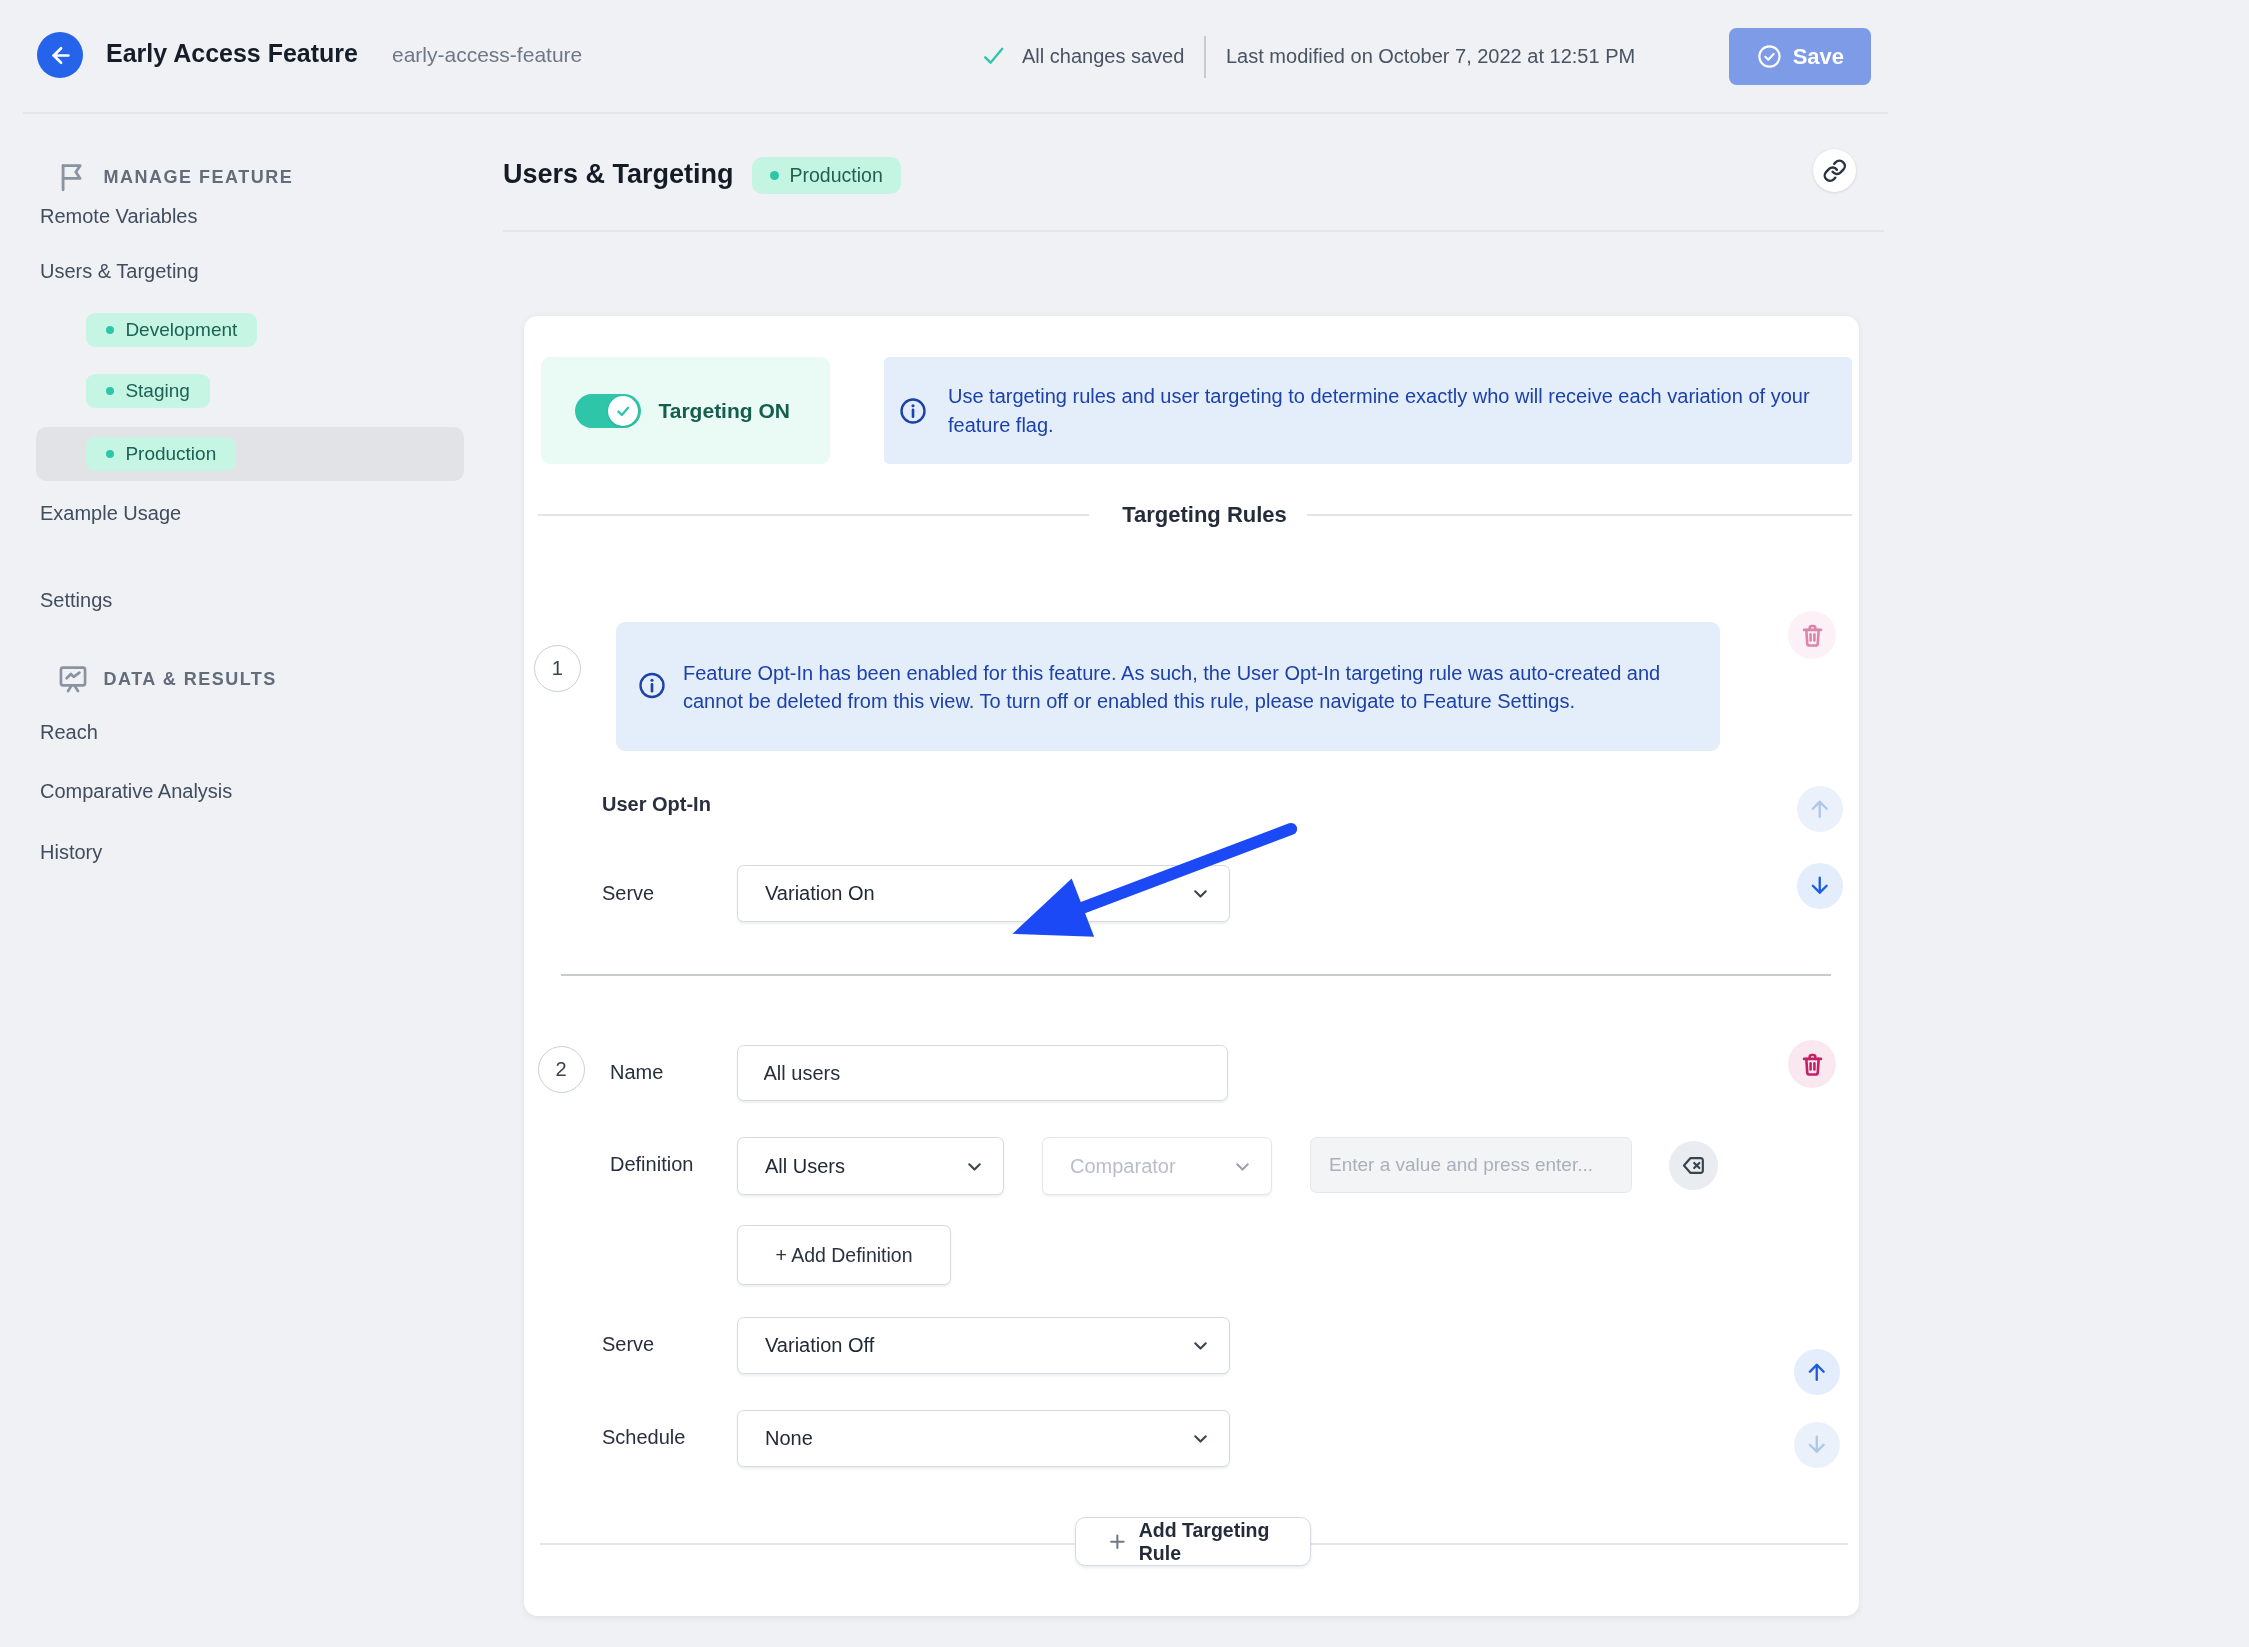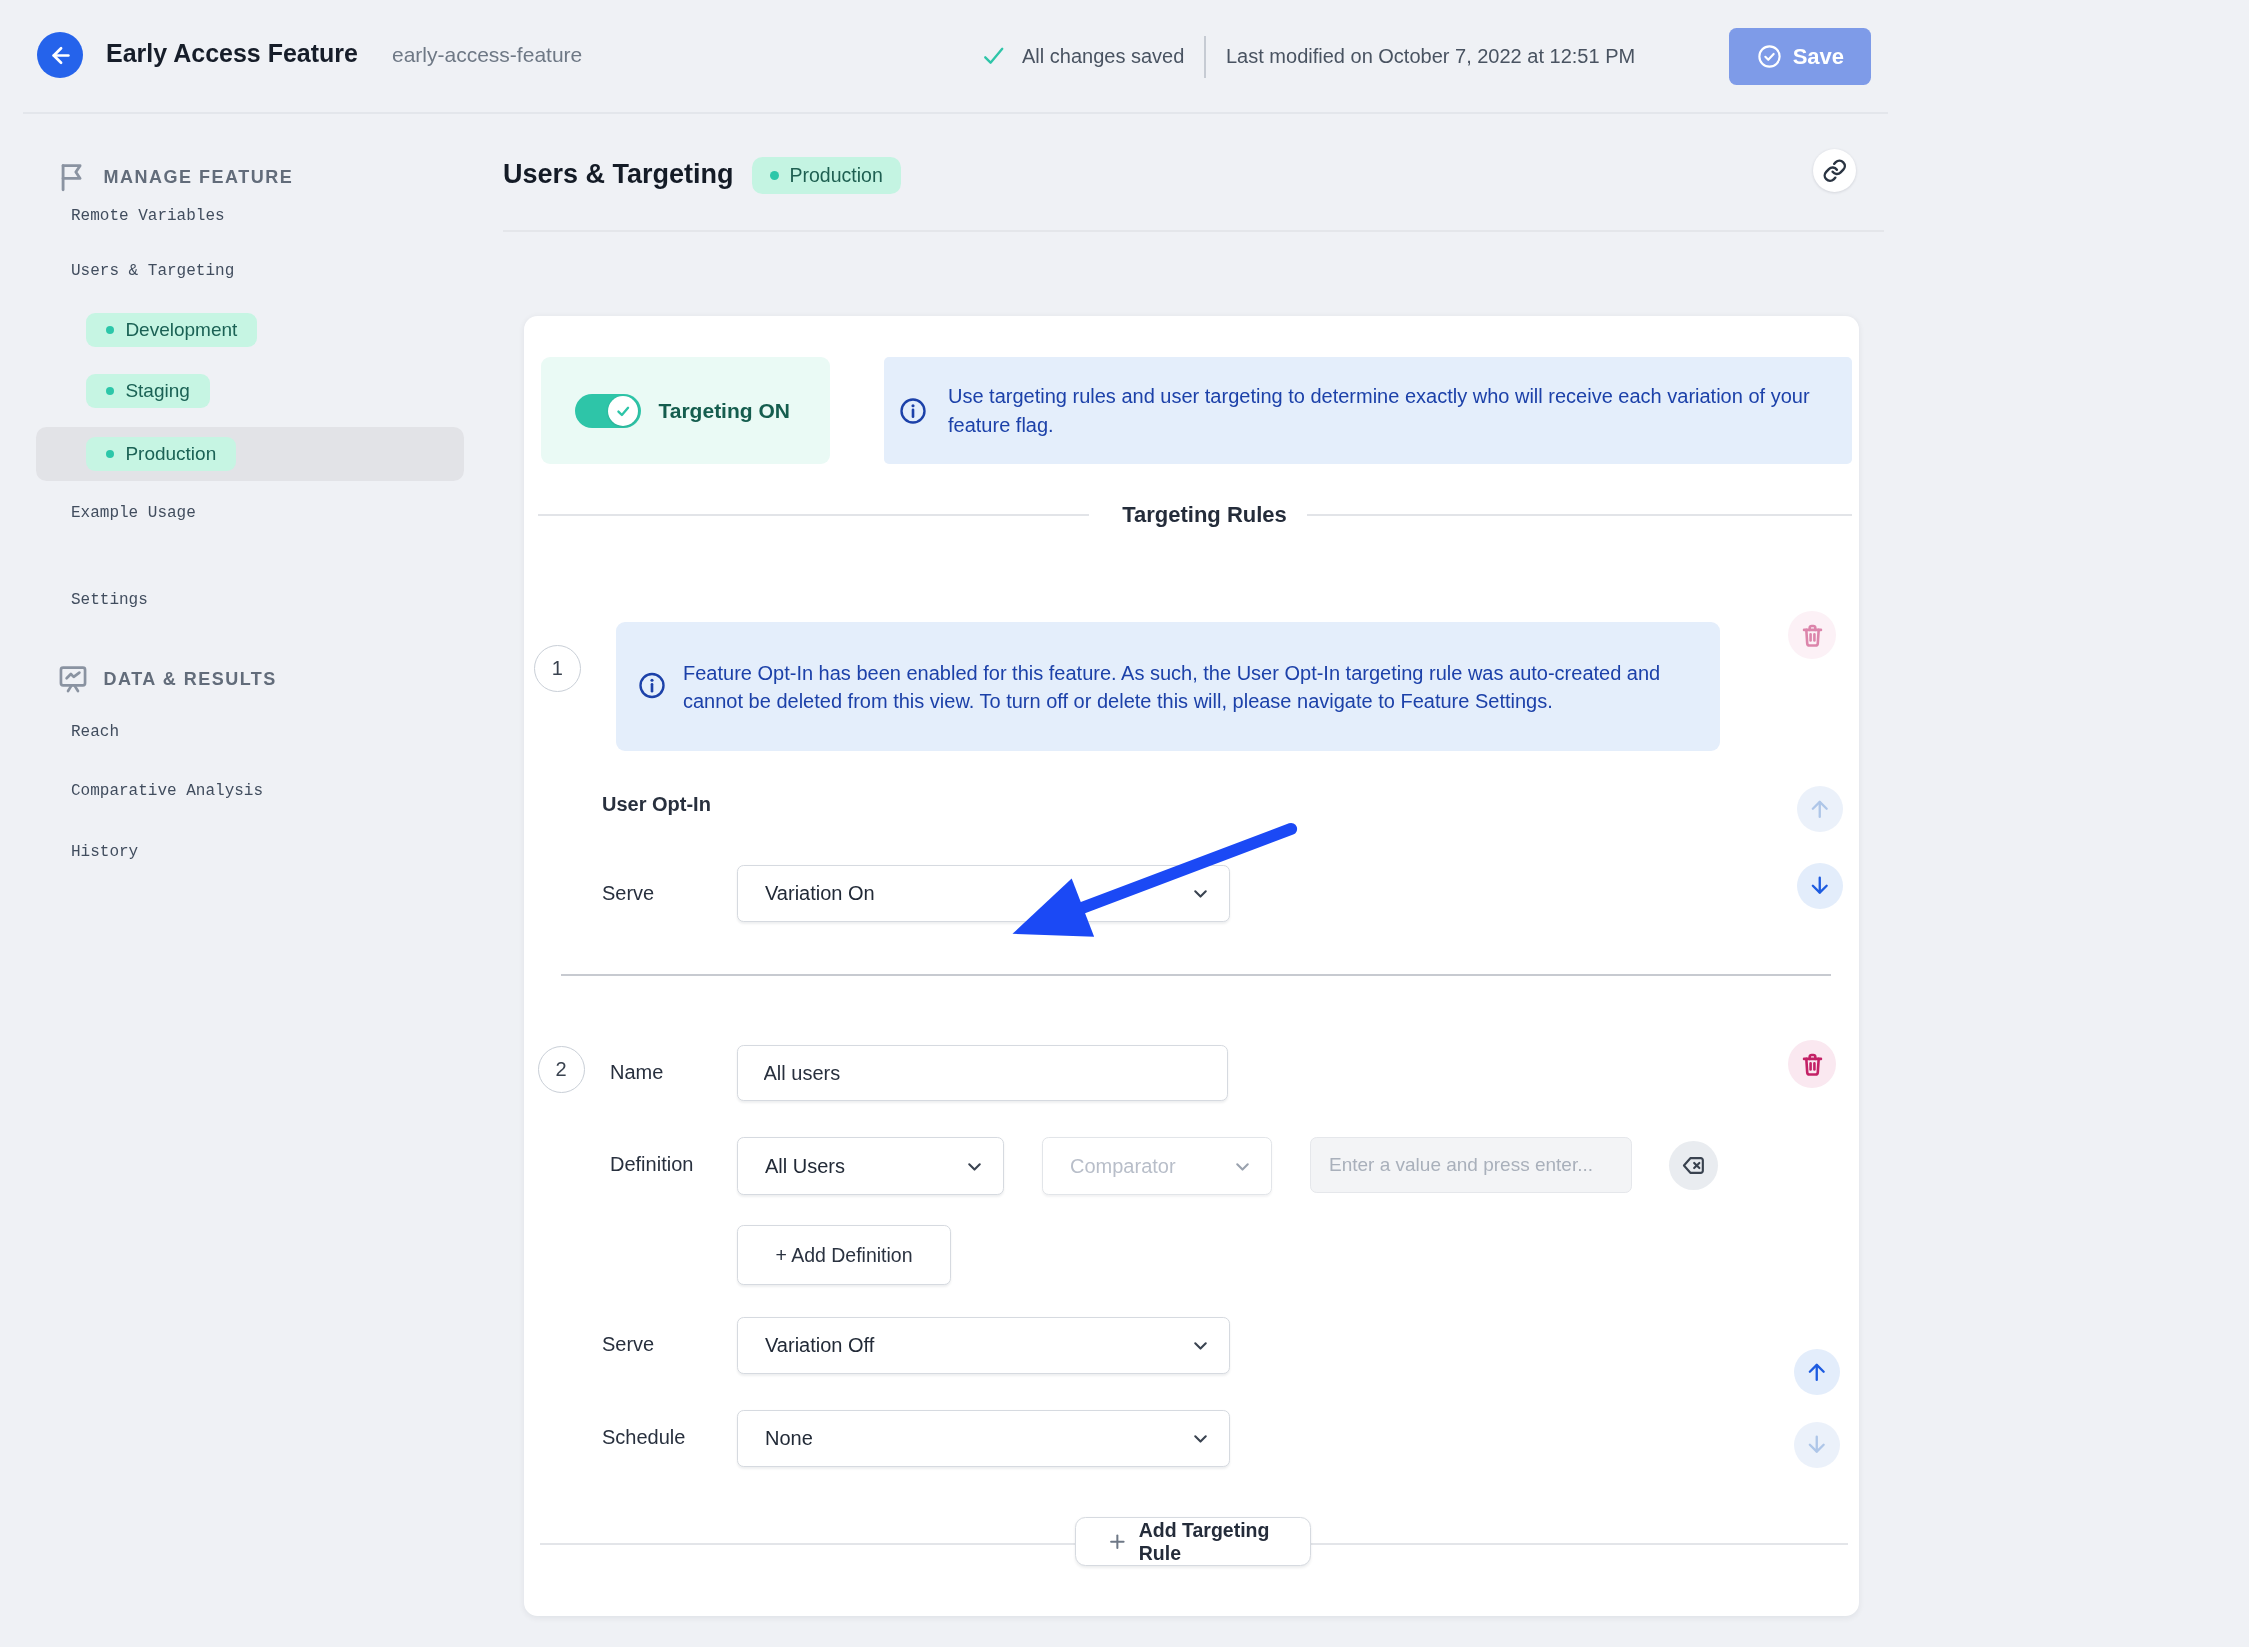--- a/index.html
+++ b/index.html
@@ -13,21 +13,21 @@
   .hdr-slug{position:absolute;left:392px;top:43px;font-size:21px;color:#6E7885;}
   .saved-check{position:absolute;left:981px;top:43px;}
   .saved-text{position:absolute;left:1022px;top:45px;font-size:20px;color:#495361;}
   .hdr-vdiv{position:absolute;left:1204px;top:36px;width:1.5px;height:42px;background:#C6CBD3;}
   .hdr-modified{position:absolute;left:1226px;top:45px;font-size:20px;color:#495361;}
   .save-btn{position:absolute;left:1729px;top:28px;width:142px;height:57px;border-radius:7.5px;background:#7E9BE8;display:flex;align-items:center;justify-content:center;gap:9.7px;color:#fff;font-size:22px;font-weight:bold;cursor:pointer;}
 
   
   .side-sec{position:absolute;display:flex;align-items:center;gap:13.5px;}
   .side-sec-label{font-size:18px;font-weight:bold;letter-spacing:1.5px;color:#626C7A;}
-  .side-item{position:absolute;left:71px;height:30px;line-height:30px;font-size:16px;color:#414D5E;font-weight:500;cursor:pointer;white-space:nowrap;font-family:Liberation Mono, monospace;}
+  .side-item{position:absolute;left:40px;height:30px;line-height:30px;font-size:20px;color:#414D5E;font-weight:500;cursor:pointer;white-space:nowrap;}
   .env-pill{position:absolute;left:86px;height:34px;border-radius:9px;background:#C6F5E3;display:inline-flex;align-items:center;gap:11.2px;padding:0 20px;cursor:pointer;}
   .env-pill .dot{width:8.2px;height:8.2px;border-radius:50%;background:#2CC7A9;}
   .env-pill .env-txt{font-size:19px;color:#1B6255;font-weight:500;}
   .env-active-row{position:absolute;left:36px;top:427px;width:428px;height:54px;border-radius:10.5px;background:#E2E3E7;cursor:pointer;}
   .env-active-row .env-pill{left:50px;top:9.7px;height:34px;}
 
   
   .page-title{position:absolute;left:503px;top:159px;font-size:27px;font-weight:bold;color:#141B26;}
   .page-badge{position:absolute;left:752px;top:157px;height:37px;border-radius:10.5px;background:#C4F4E2;display:inline-flex;align-items:center;gap:10.5px;padding:0 18px;}
   .page-badge .dot{width:9px;height:9px;border-radius:50%;background:#2CC7A9;}
@@ -205,21 +205,21 @@
       <div class="rule-badge" style="left:9.7px;top:329px;">1</div>
 
       <div class="notice">
         <div class="n-icon">
           <svg width="30" height="30" viewBox="0 0 24 24" fill="none" stroke="#1C41A9" stroke-width="1.9" stroke-linecap="round">
               <circle cx="12" cy="12" r="9.2"></circle>
               <line x1="12" y1="11" x2="12" y2="16.5" stroke-width="2.1"></line>
               <circle cx="12" cy="7.8" r="1.25" fill="#1C41A9" stroke="none"></circle>
             </svg>
         </div>
-        <div class="n-text">Feature Opt-In has been enabled for this feature. As such, the User Opt-In targeting rule was auto-created and cannot be deleted from this view. To turn off or delete this will, please navigate to Feature Settings.</div>
+        <div class="n-text">Feature Opt-In has been enabled for this feature. As such, the User Opt-In targeting rule was auto-created and cannot be deleted from this view. To turn off or enabled this rule, please navigate to Feature Settings.</div>
       </div>
 
       <div class="round-icon trash-1" style="left:1264px;top:295px;width:48px;height:48px;">
         <svg width="27" height="27" viewBox="0 0 24 24" fill="none" stroke="#DC85AB" stroke-width="2.3" stroke-linecap="round" stroke-linejoin="round">
             <path d="M4.5 7h15"></path>
             <path d="M9.5 7V5.2A1.7 1.7 0 0 1 11.2 3.5h1.6A1.7 1.7 0 0 1 14.5 5.2V7"></path>
             <path d="M6.5 7l.8 12a2 2 0 0 0 2 1.9h5.4a2 2 0 0 0 2-1.9L17.5 7"></path>
             <line x1="10.3" y1="11" x2="10.3" y2="16.5"></line>
             <line x1="13.7" y1="11" x2="13.7" y2="16.5"></line>
           </svg>

